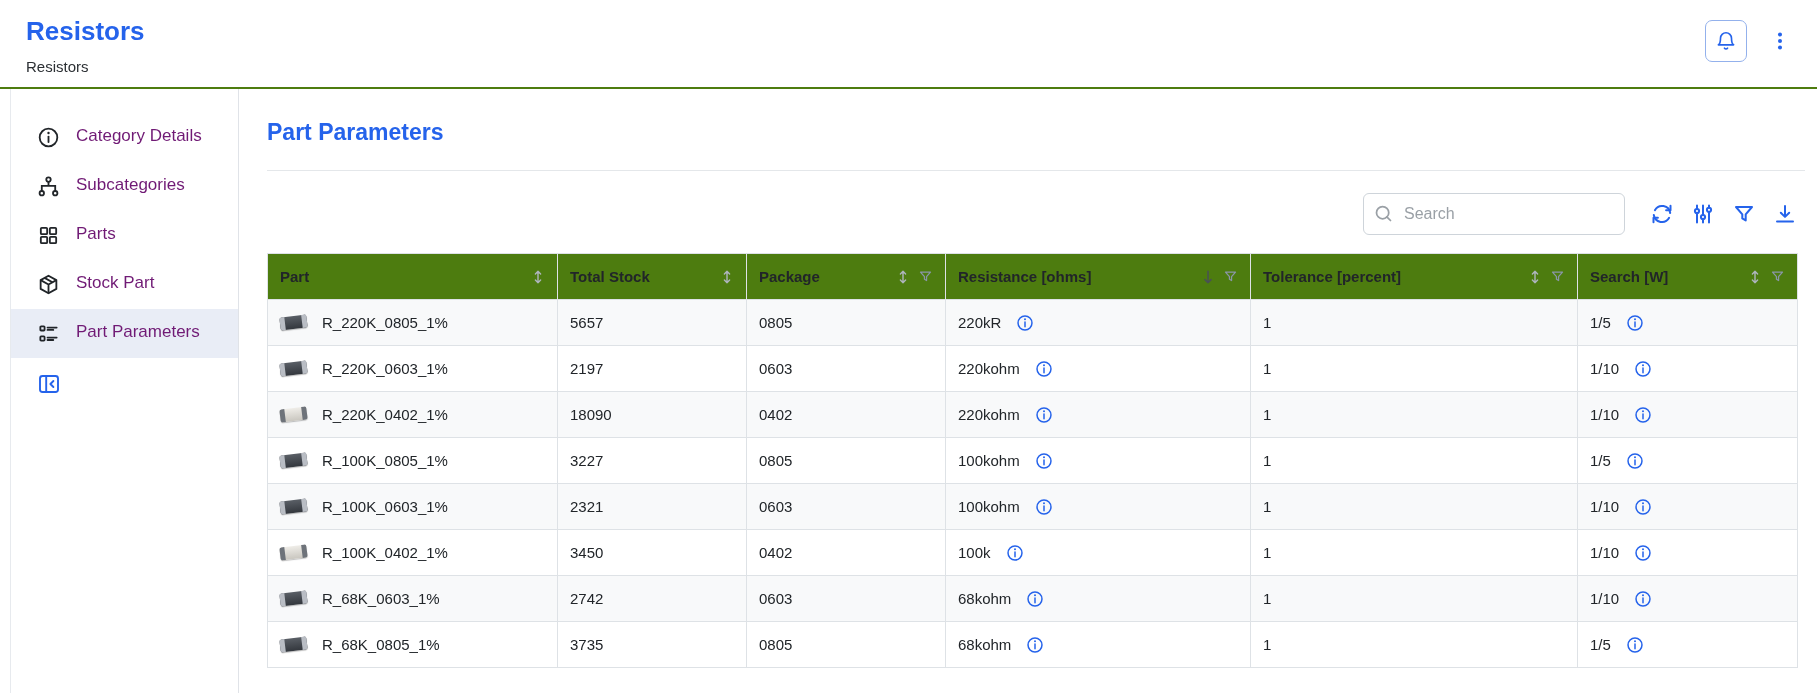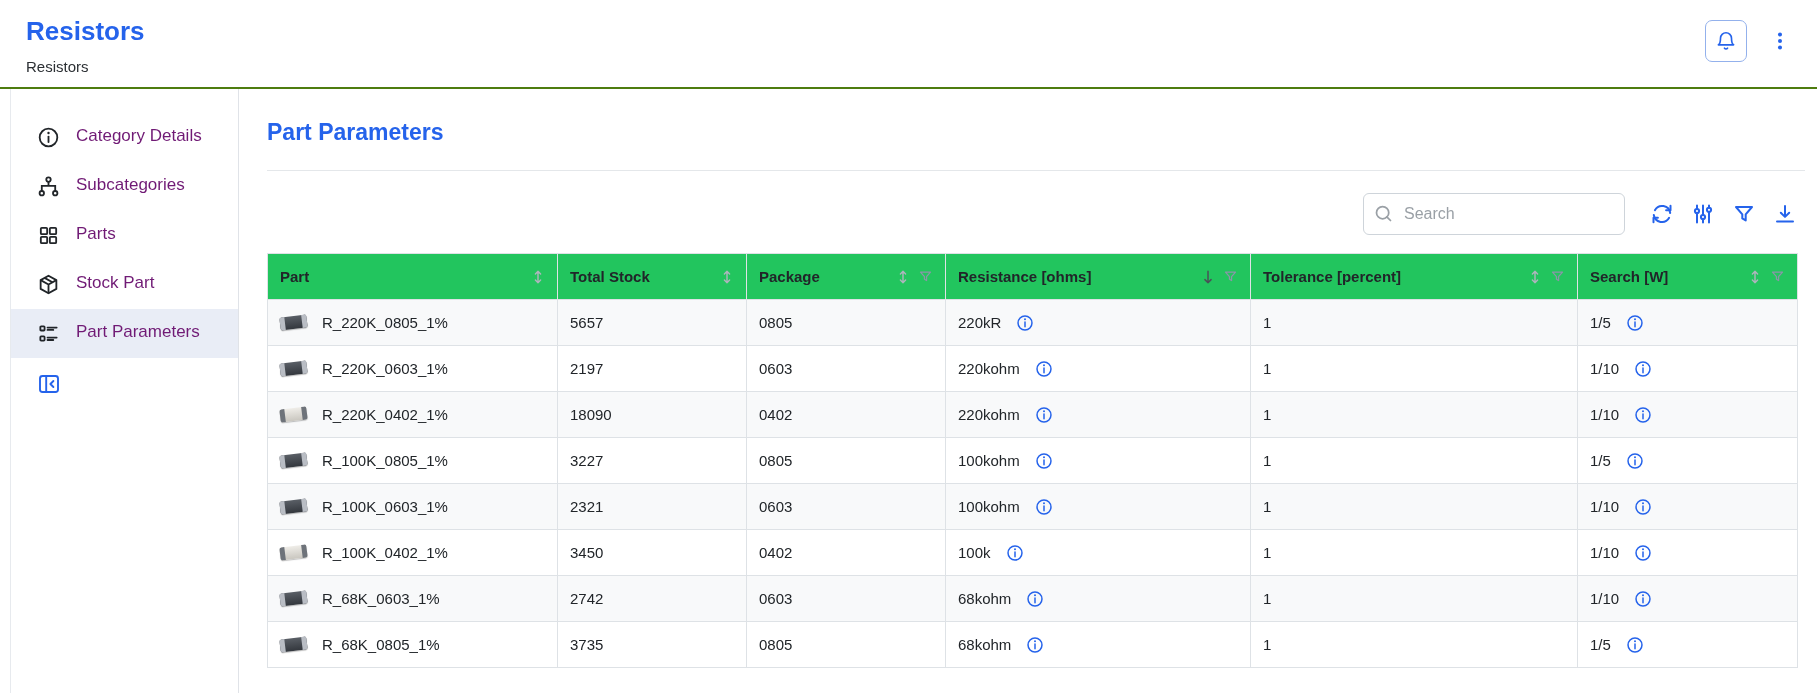--- a/index.html
+++ b/index.html
@@ -33,21 +33,21 @@
   .toolbar { width:1530px; display:flex; justify-content:flex-end; align-items:center; gap:17px; margin:22px 0 18px 0; }
   .search-box { position:relative; width:262px; height:42px; margin-right:8px; }
   .search-box .mag { position:absolute; left:10px; top:10px; color:#9aa0a6; }
   .search-box input { width:100%; height:100%; border:1px solid #ced4da; border-radius:6px; padding:0 10px 0 40px; font-size:16px; font-family:"Liberation Sans",sans-serif; color:#4c1d95; outline:none; }
   .search-box input::placeholder { color:#9aa0a6; }
   .tool-btn { background:none; border:none; color:#2563eb; cursor:pointer; display:flex; padding:0; }
 
   
   table { border-collapse:collapse; width:1530px; table-layout:fixed; }
   th, td { border:1px solid #dee2e6; height:46px; padding:0 12px; font-size:15px; text-align:left; overflow:hidden; white-space:nowrap; }
-  th { font-weight:bold; background:#22c55e; cursor:pointer; }
+  th { font-weight:bold; background:#4d7c0f; cursor:pointer; }
   tbody tr:nth-child(odd) { background:#f8f9fa; }
   tbody tr:nth-child(even) { background:#fff; }
   .th-inner { display:flex; align-items:center; }
   .th-label { flex:1; }
   .th-icons { display:flex; align-items:center; gap:8px; flex-shrink:0; }
   .sort-both { color:#aeb5bd; display:flex; }
   .sort-desc { color:#495057; display:flex; }
   .funnel { color:#8a96a8; display:flex; cursor:pointer; }
   .cell-flex { display:flex; align-items:center; gap:15px; }
   .cell-flex.between { justify-content:flex-start; }

